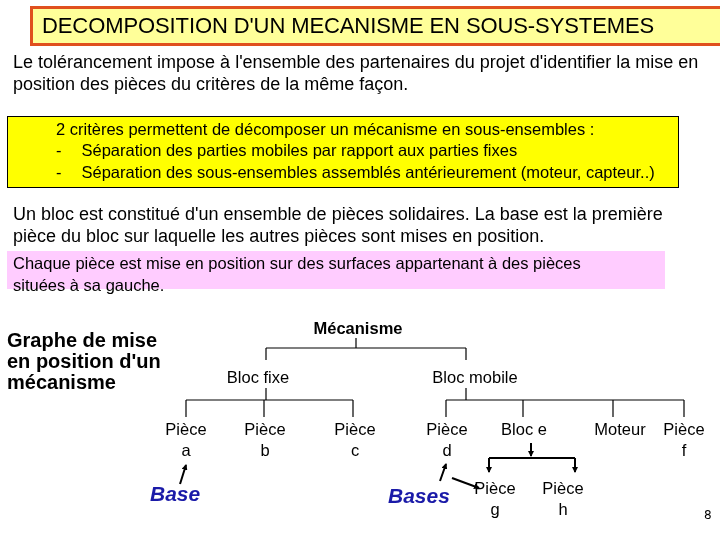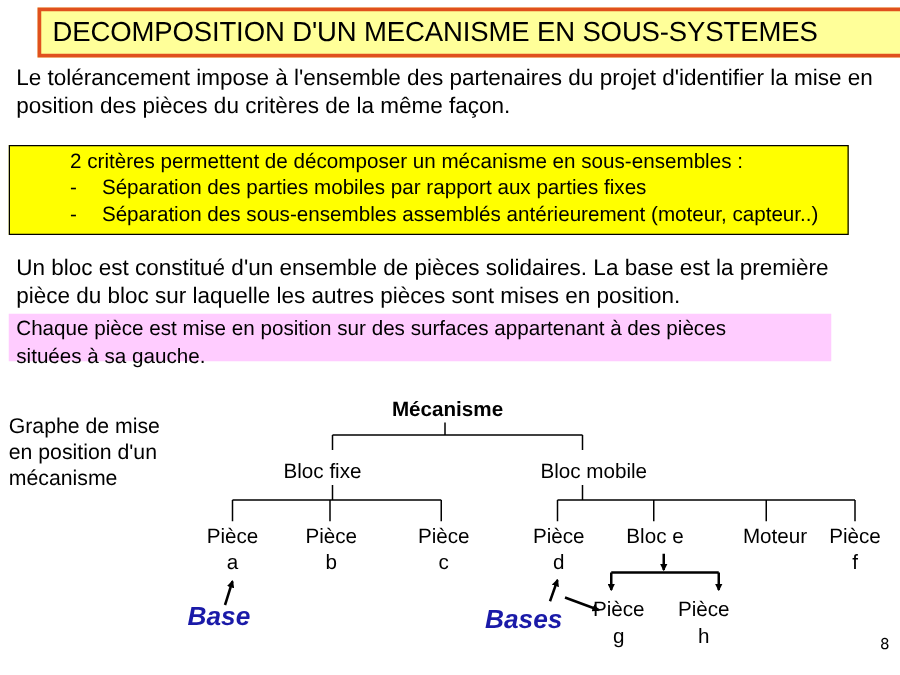--- a/index.html
+++ b/index.html
@@ -9,21 +9,21 @@
   .title-box { left: 6px; top: 6px; width: 692px; height: 34px;
                background: #ffff99; border: 3px solid #e0501e;
                box-sizing: content-box; margin-left: 24px; }
   .title-text { position: absolute; left: 9px; top: 4px; font-size: 22px; white-space: nowrap; letter-spacing: -0.1px; }
   .para { font-size: 18px; line-height: 22px; white-space: nowrap; }
   .yellow-box { left: 7px; top: 116px; width: 670px; height: 70px; background: #ffff00;
                 border: 1px solid #000; }
   .yellow-box .line { position: absolute; left: 0; font-size: 16.5px; white-space: nowrap; margin-left: 48px; }
   .pink-box { left: 7px; top: 251px; width: 658px; height: 38px; background: #ffccff; }
   .pink-box .line { position: absolute; left: 6px; font-size: 16.5px; white-space: nowrap; }
-  .graph-title { left: 7px; top: 330px; font-size: 17px; font-weight: normal; line-height: 21px; }
+  .graph-title { left: 7px; top: 330px; font-size: 20px; font-weight: bold; line-height: 21px; }
   .node { position: absolute; font-size: 16.5px; text-align: center; white-space: nowrap; line-height: 21px; transform: translateX(-50%); }
   .node.bold { font-weight: bold; }
   .base-label { position: absolute; font-size: 21px; font-weight: bold; font-style: italic; color: #1a1aa8; white-space: nowrap; }
   .page-num { left: 704px; top: 508px; font-size: 12px; font-family: "DejaVu Sans", sans-serif; }
   svg.lines { position: absolute; left: 0; top: 0; }
 </style>
 </head>
 <body>
 
 <div class="abs title-box">

